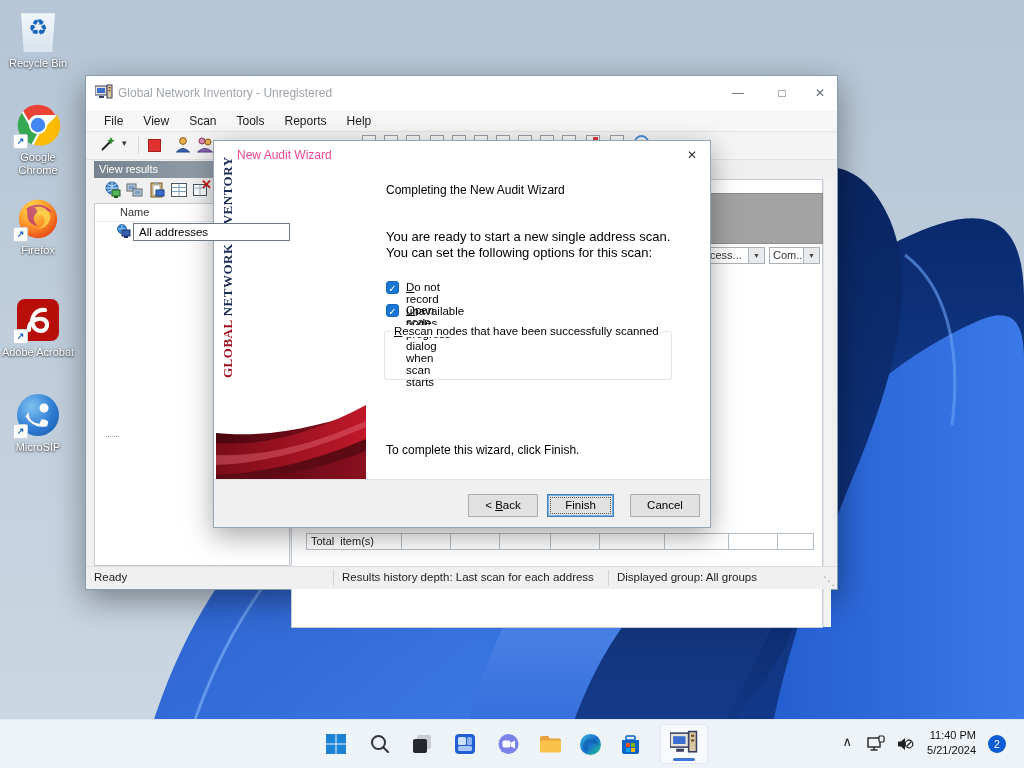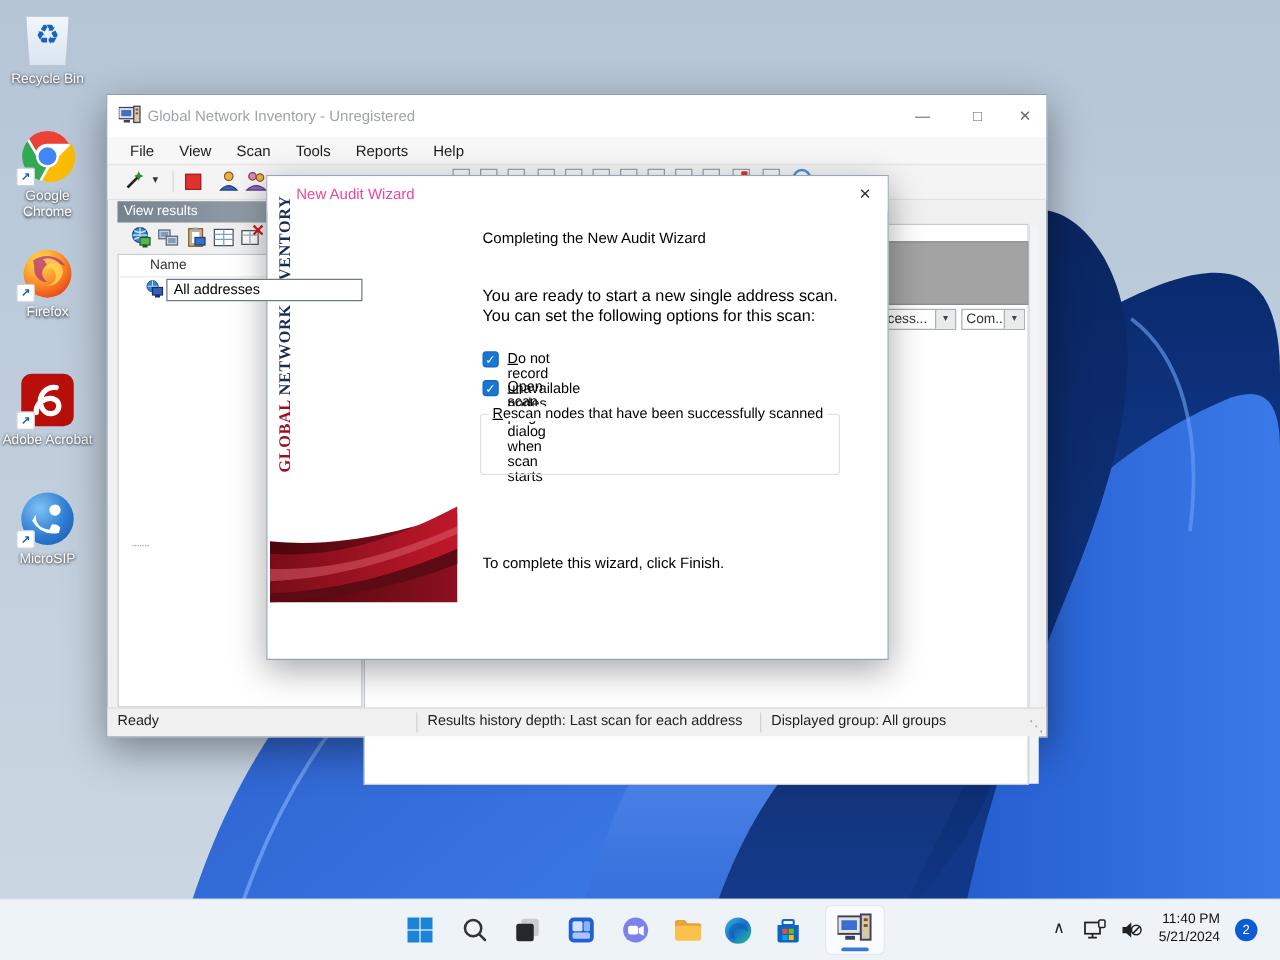--- a/index.html
+++ b/index.html
@@ -344,20 +344,31 @@
 
     <div class="ccombo" style="left:620px;width:59px">
       <span>cess...</span>
       <span class="arrowbox">▼</span>
     </div>
     <div class="ccombo" style="left:683px;width:51px">
       <span>Com...</span>
       <span class="arrowbox">▼</span>
     </div>
 
+    <div class="footer-row">
+      <div class="fcell first" style="width:96px">Total  item(s)</div>
+      <div class="fcell" style="width:50px"></div>
+      <div class="fcell" style="width:50px"></div>
+      <div class="fcell" style="width:52px"></div>
+      <div class="fcell" style="width:50px"></div>
+      <div class="fcell" style="width:66px"></div>
+      <div class="fcell" style="width:65px"></div>
+      <div class="fcell" style="width:50px"></div>
+      <div class="fcell" style="width:37px"></div>
+    </div>
 
     <div class="vsb"></div>
 
     <div class="statusbar">
       <span class="abs" style="left:8px;top:4px">Ready</span>
       <div class="sb-sep" style="left:247px"></div>
       <span class="abs" style="left:256px;top:4px">Results history depth: Last scan for each address</span>
       <div class="sb-sep" style="left:522px"></div>
       <span class="abs" style="left:531px;top:4px">Displayed group: All groups</span>
       <span class="grip">⋱</span>
@@ -411,20 +422,25 @@
       <span class="chk">✓</span>
       <span class="lab"><u>O</u><span>pen scan progress dialog when scan starts</span></span>
     </div>
 
     <div class="grp">
       <span class="legend"><u>R</u><span>escan nodes that have been successfully scanned</span></span>
     </div>
 
     <div class="dlg-line" style="top:302px;font-size:12px">To complete this wizard, click Finish.</div>
 
+    <div class="btnbar">
+      <div class="btn" style="left:254px;width:70px"><span>&lt; </span><u>B</u><span>ack</span></div>
+      <div class="btn focused" style="left:333px;width:67px">Finish</div>
+      <div class="btn" style="left:416px;width:70px">Cancel</div>
+    </div>
   </div>
 
   <div class="node-box">All addresses</div>
 
   <div class="taskbar">
 
     <div class="tbi" style="left:322px">
       <svg width="24" height="24" viewBox="0 0 24 24">
         <rect x="2" y="2" width="9.5" height="9.5" fill="#1b83d8"></rect>
         <rect x="12.5" y="2" width="9.5" height="9.5" fill="#1b83d8"></rect>

